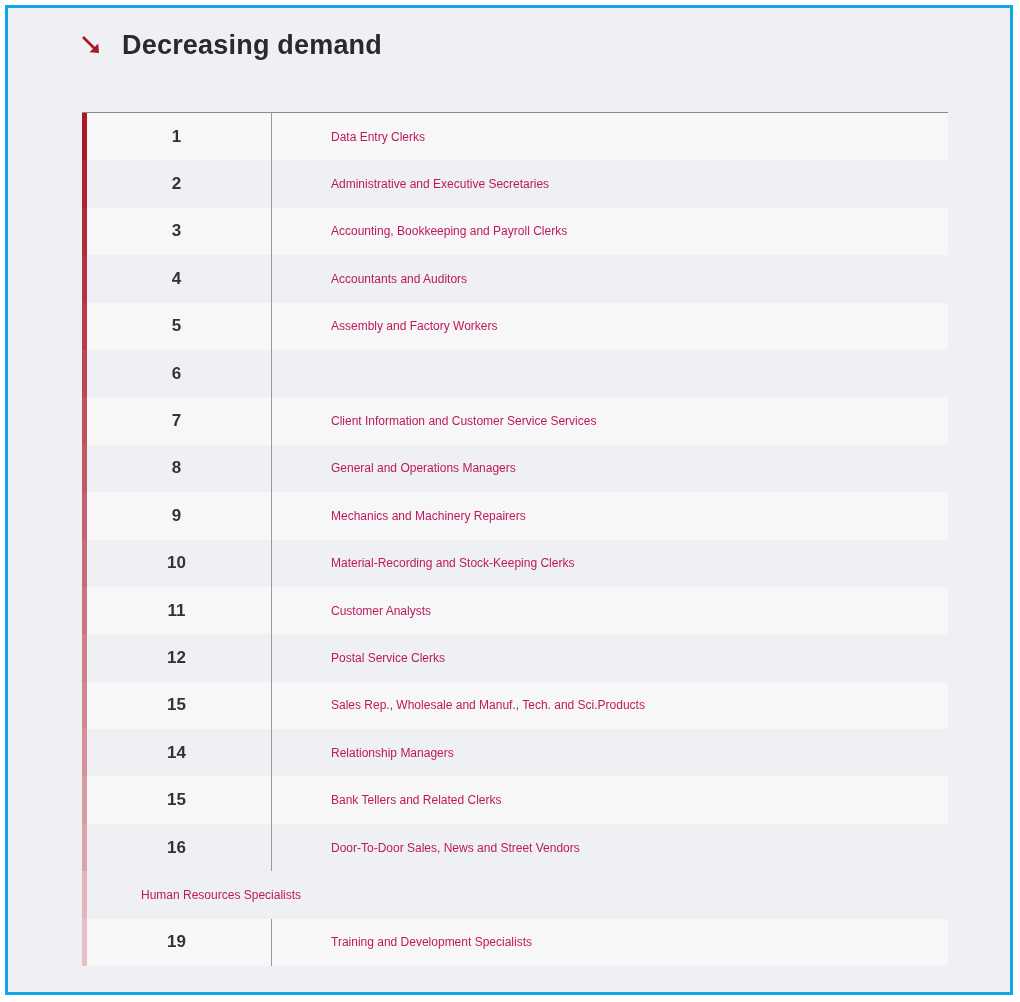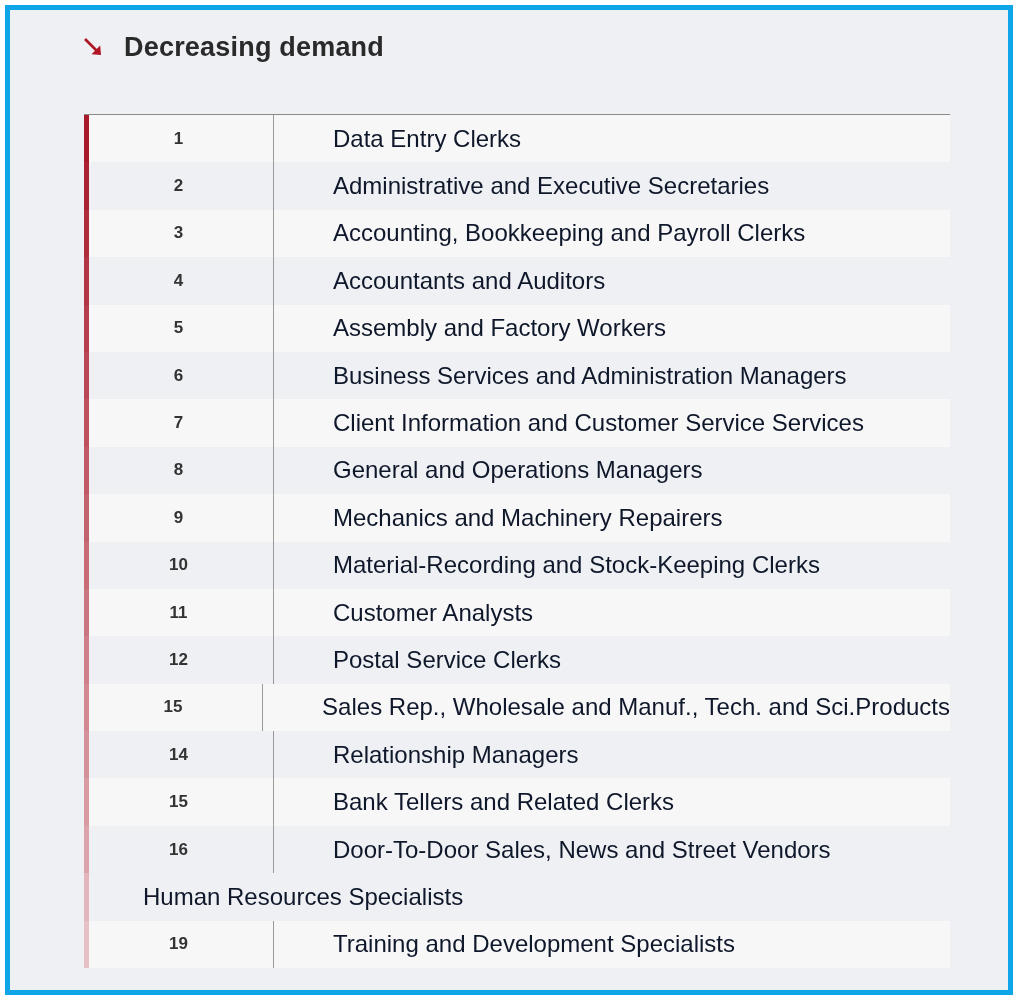--- a/index.html
+++ b/index.html
@@ -12,21 +12,21 @@
     height: 1002px;
     font-family: "Liberation Sans", sans-serif;
     overflow: hidden;
   }
   .outer-frame {
     position: absolute;
     left: 5px;
     top: 5px;
     width: 1008px;
     height: 990px;
-    border: 5px solid #0ea5e9;
+    border: 3px solid #0ea5e9;
     background: #eef0f3;
     box-sizing: border-box;
   }
   .inner-pad {
     position: absolute;
     left: 4px;
     top: 4px;
     right: 4px;
     bottom: 4px;
     background: #eef0f3;
@@ -90,22 +90,22 @@
     color: #333333;
     border-right: 1px solid #9a9a9a;
     box-sizing: border-box;
     height: 100%;
     display: flex;
     align-items: center;
     justify-content: center;
   }
   .name-cell {
     padding-left: 59px;
-    font-size: 24px;
-    color: #0f172a;
+    font-size: 12px;
+    color: #be185d;
     white-space: nowrap;
   }
 </style>
 </head>
 <body>
 
 <div class="outer-frame">
   <div class="inner-pad">
 
     <div class="title-row">
@@ -142,21 +142,20 @@
             <div class="name-cell">Accountants and Auditors</div>
           </div>
           <div class="row">
             <div class="rank-bar" style="background: rgb(182, 62, 76);"></div>
             <div class="rank-cell">5</div>
             <div class="name-cell">Assembly and Factory Workers</div>
           </div>
           <div class="row alt">
             <div class="rank-bar" style="background: rgb(185, 71, 85);"></div>
             <div class="rank-cell">6</div>
-            <div class="name-cell">Business Services and Administration Managers</div>
           </div>
           <div class="row">
             <div class="rank-bar" style="background: rgb(189, 81, 93);"></div>
             <div class="rank-cell">7</div>
             <div class="name-cell">Client Information and Customer Service Services</div>
           </div>
           <div class="row alt">
             <div class="rank-bar" style="background: rgb(192, 90, 102);"></div>
             <div class="rank-cell">8</div>
             <div class="name-cell">General and Operations Managers</div>

